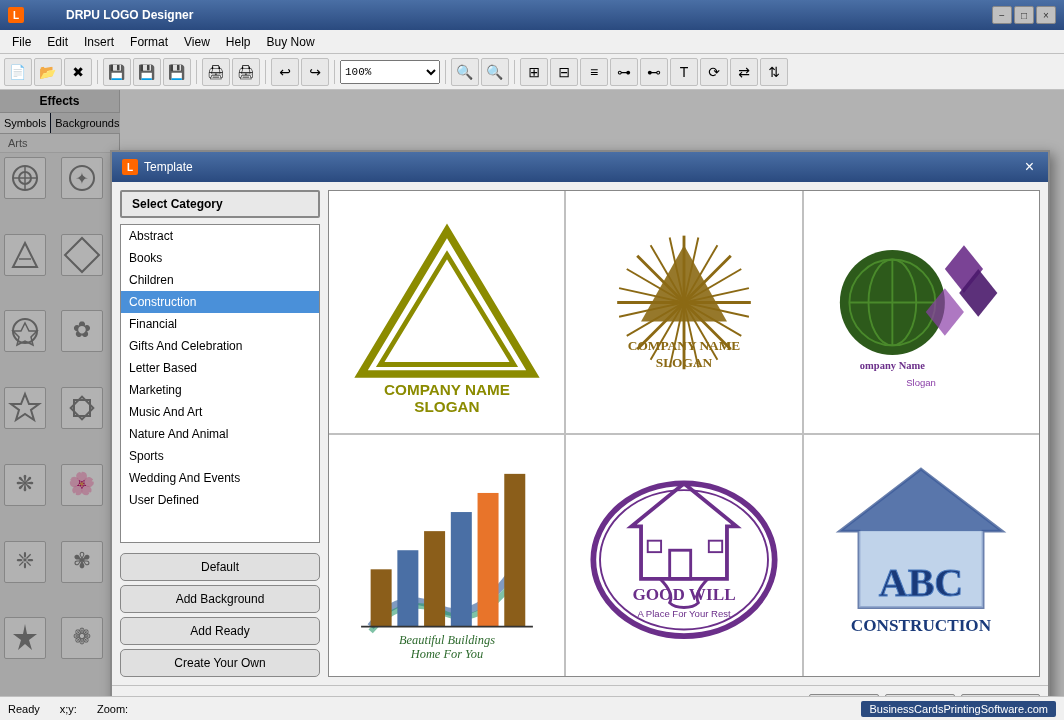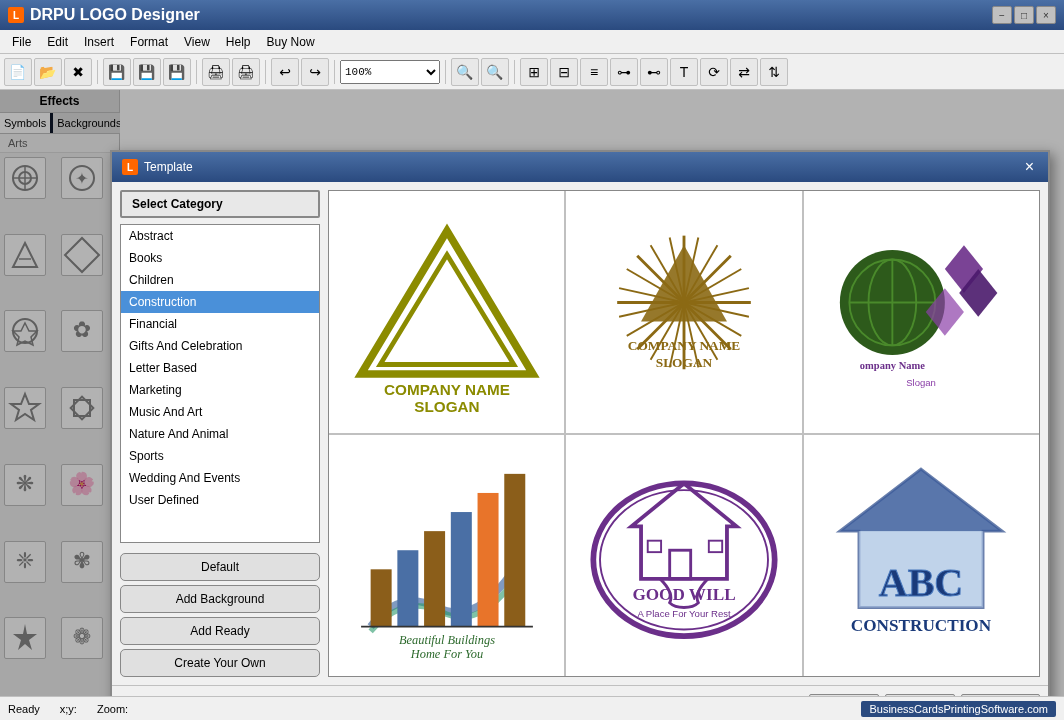--- a/index.html
+++ b/index.html
@@ -10,21 +10,21 @@
       background: linear-gradient(to bottom, #4a6fa5, #2a4a7f);
       color: white;
       height: 30px;
       display: flex;
       align-items: center;
       padding: 0 8px;
       justify-content: space-between;
     }
     .title-bar-left { display: flex; align-items: center; gap: 6px; }
     .title-bar-icon { width: 16px; height: 16px; background: #ff6600; border-radius: 2px; display: flex; align-items: center; justify-content: center; font-size: 10px; color: white; font-weight: bold; }
-    .title-bar-title { font-size: 16px; font-weight: bold; }
+    .title-bar-title { font-size: 12px; font-weight: bold; margin-left: 36px; }
     .title-bar-controls { display: flex; gap: 2px; }
     .title-btn { width: 20px; height: 18px; background: #c0c0c0; border: 1px solid #888; border-radius: 2px; cursor: pointer; display: flex; align-items: center; justify-content: center; font-size: 10px; color: #333; }
 
     
     .menu-bar {
       background: #f0f0f0;
       height: 24px;
       display: flex;
       align-items: center;
       padding: 0 4px;
@@ -86,21 +86,21 @@
       display: flex;
       border-bottom: 1px solid #c0c0c0;
     }
     .left-tab {
       flex: 1;
       padding: 4px 4px;
       font-size: 11px;
       text-align: center;
       cursor: pointer;
       background: #e0e0e0;
-      border-right: 3px solid #0f172a;
+      border-right: 1px solid #0f172a;
     }
     .left-tab.active { background: white; }
     .left-tab:last-child { border-right: none; }
 
     .symbols-section-label {
       padding: 3px 8px;
       font-size: 11px;
       color: #666;
       background: #f5f5f5;
       border-bottom: 1px solid #ddd;

